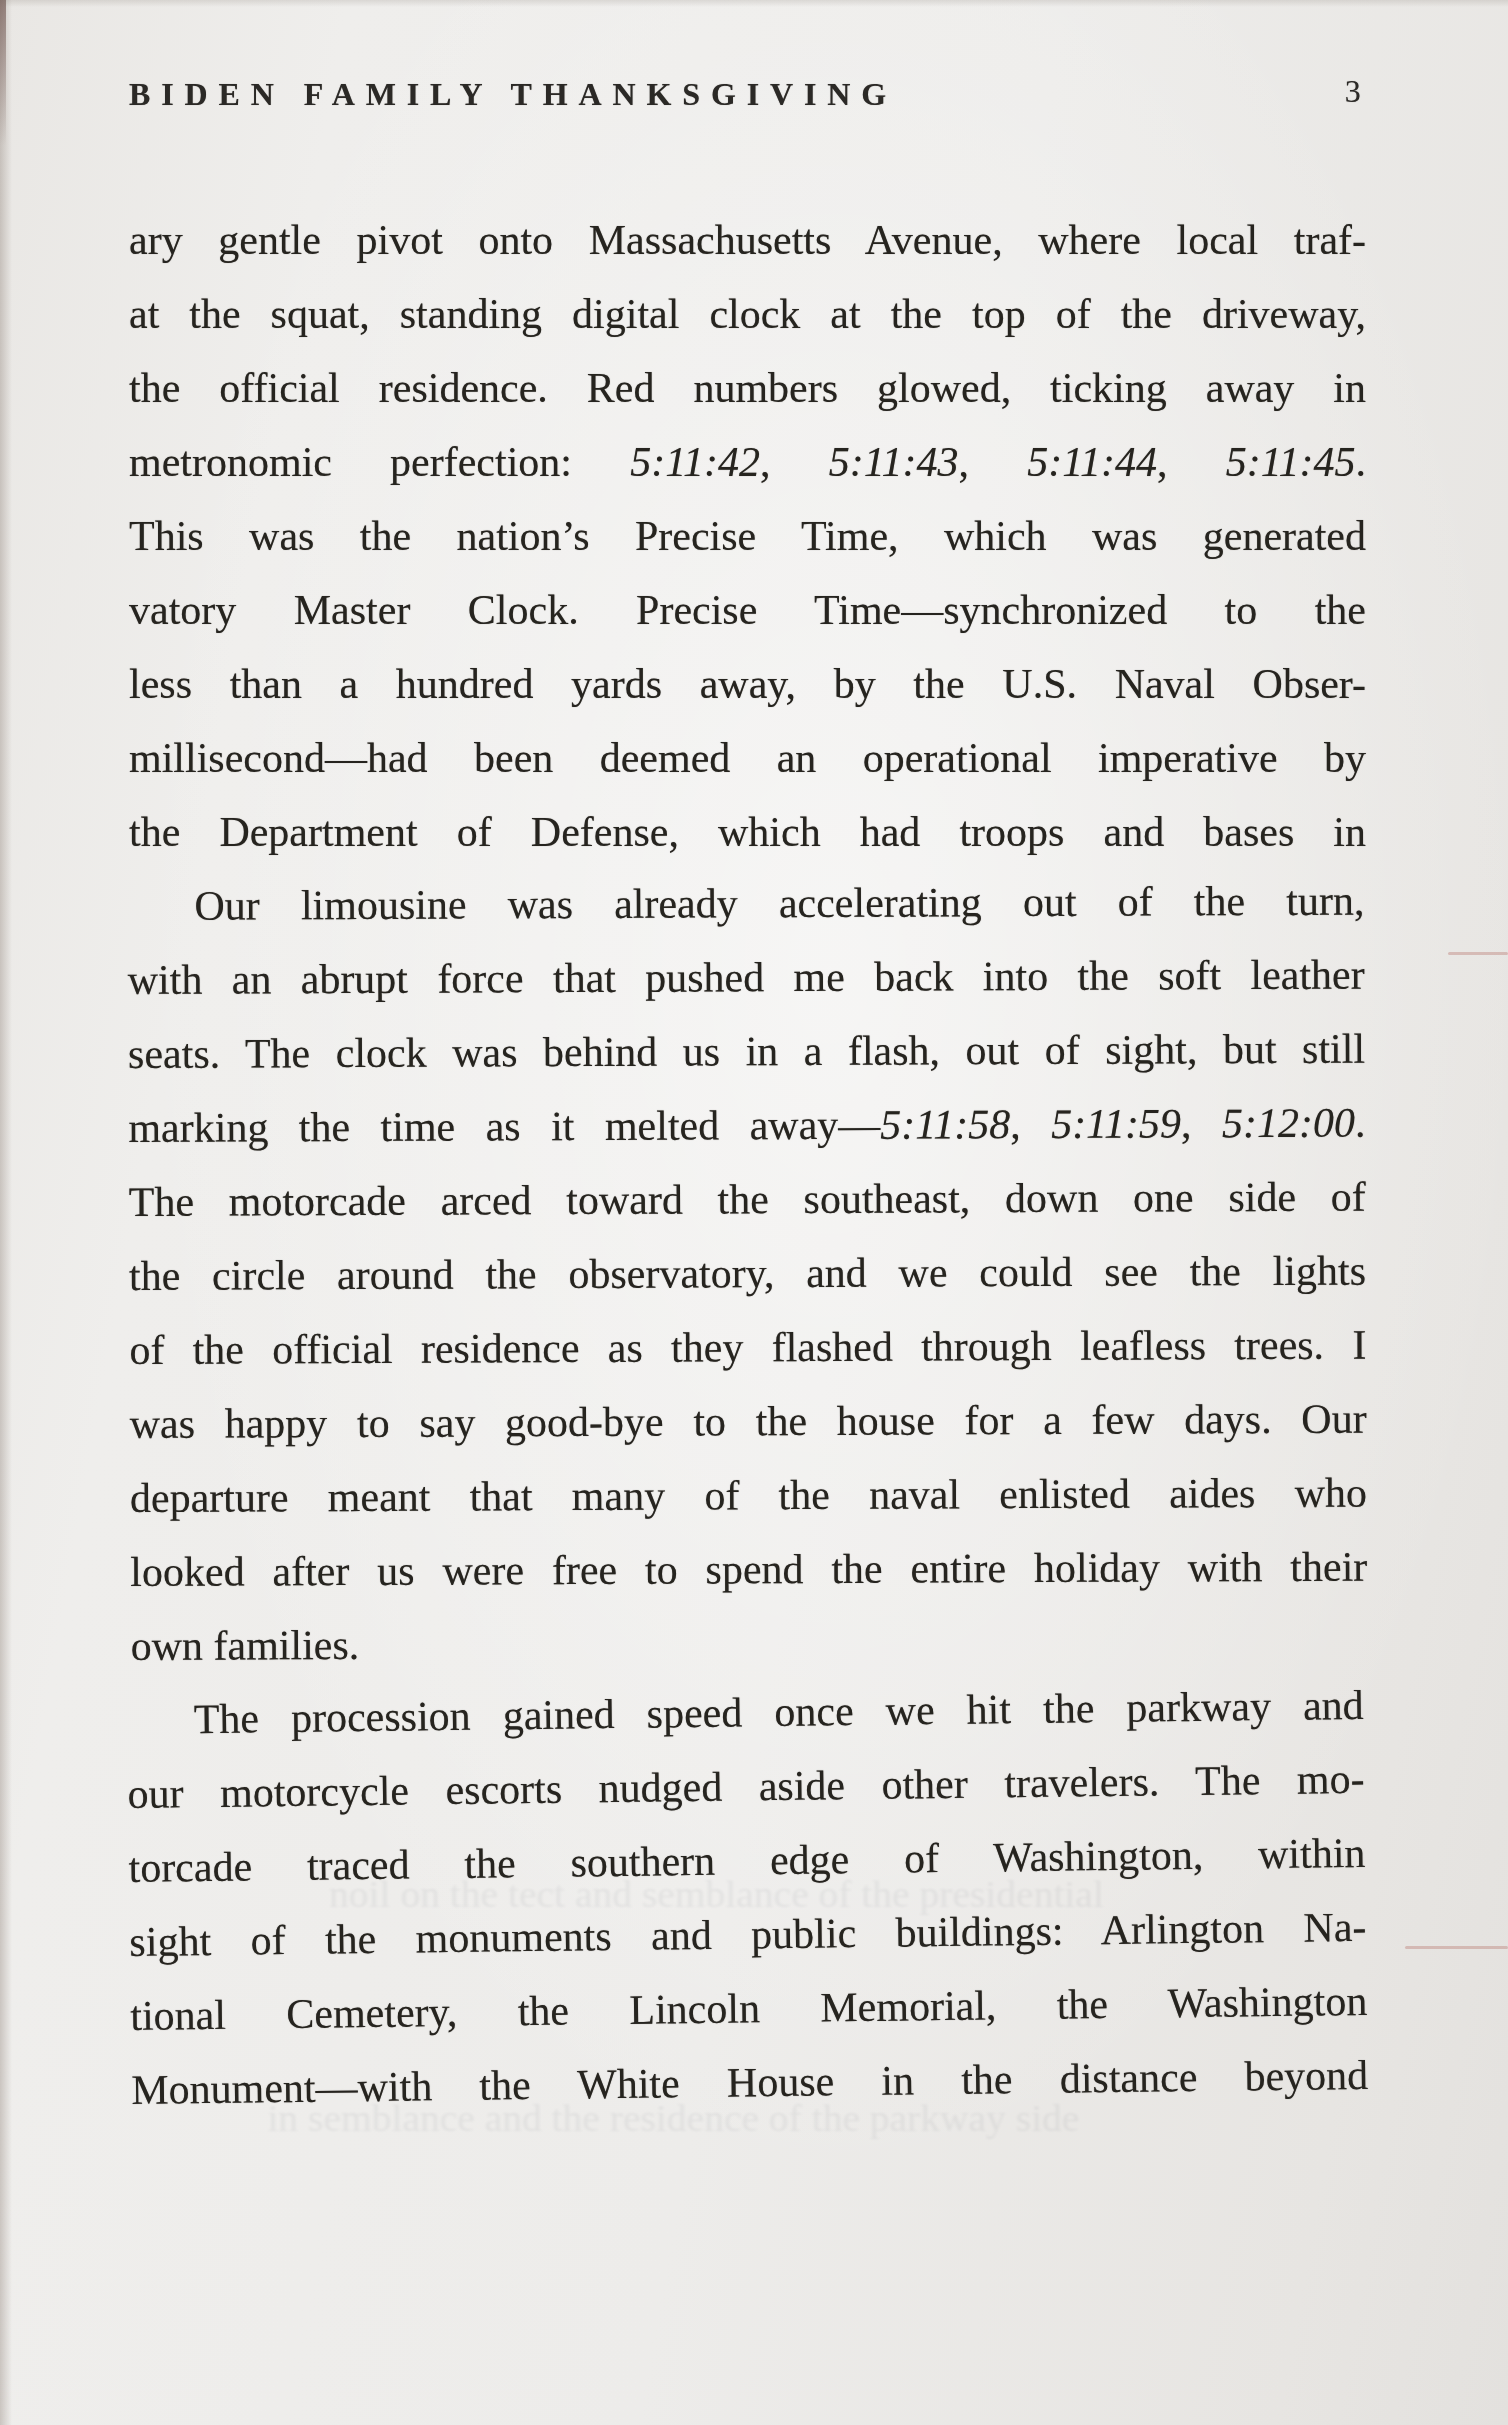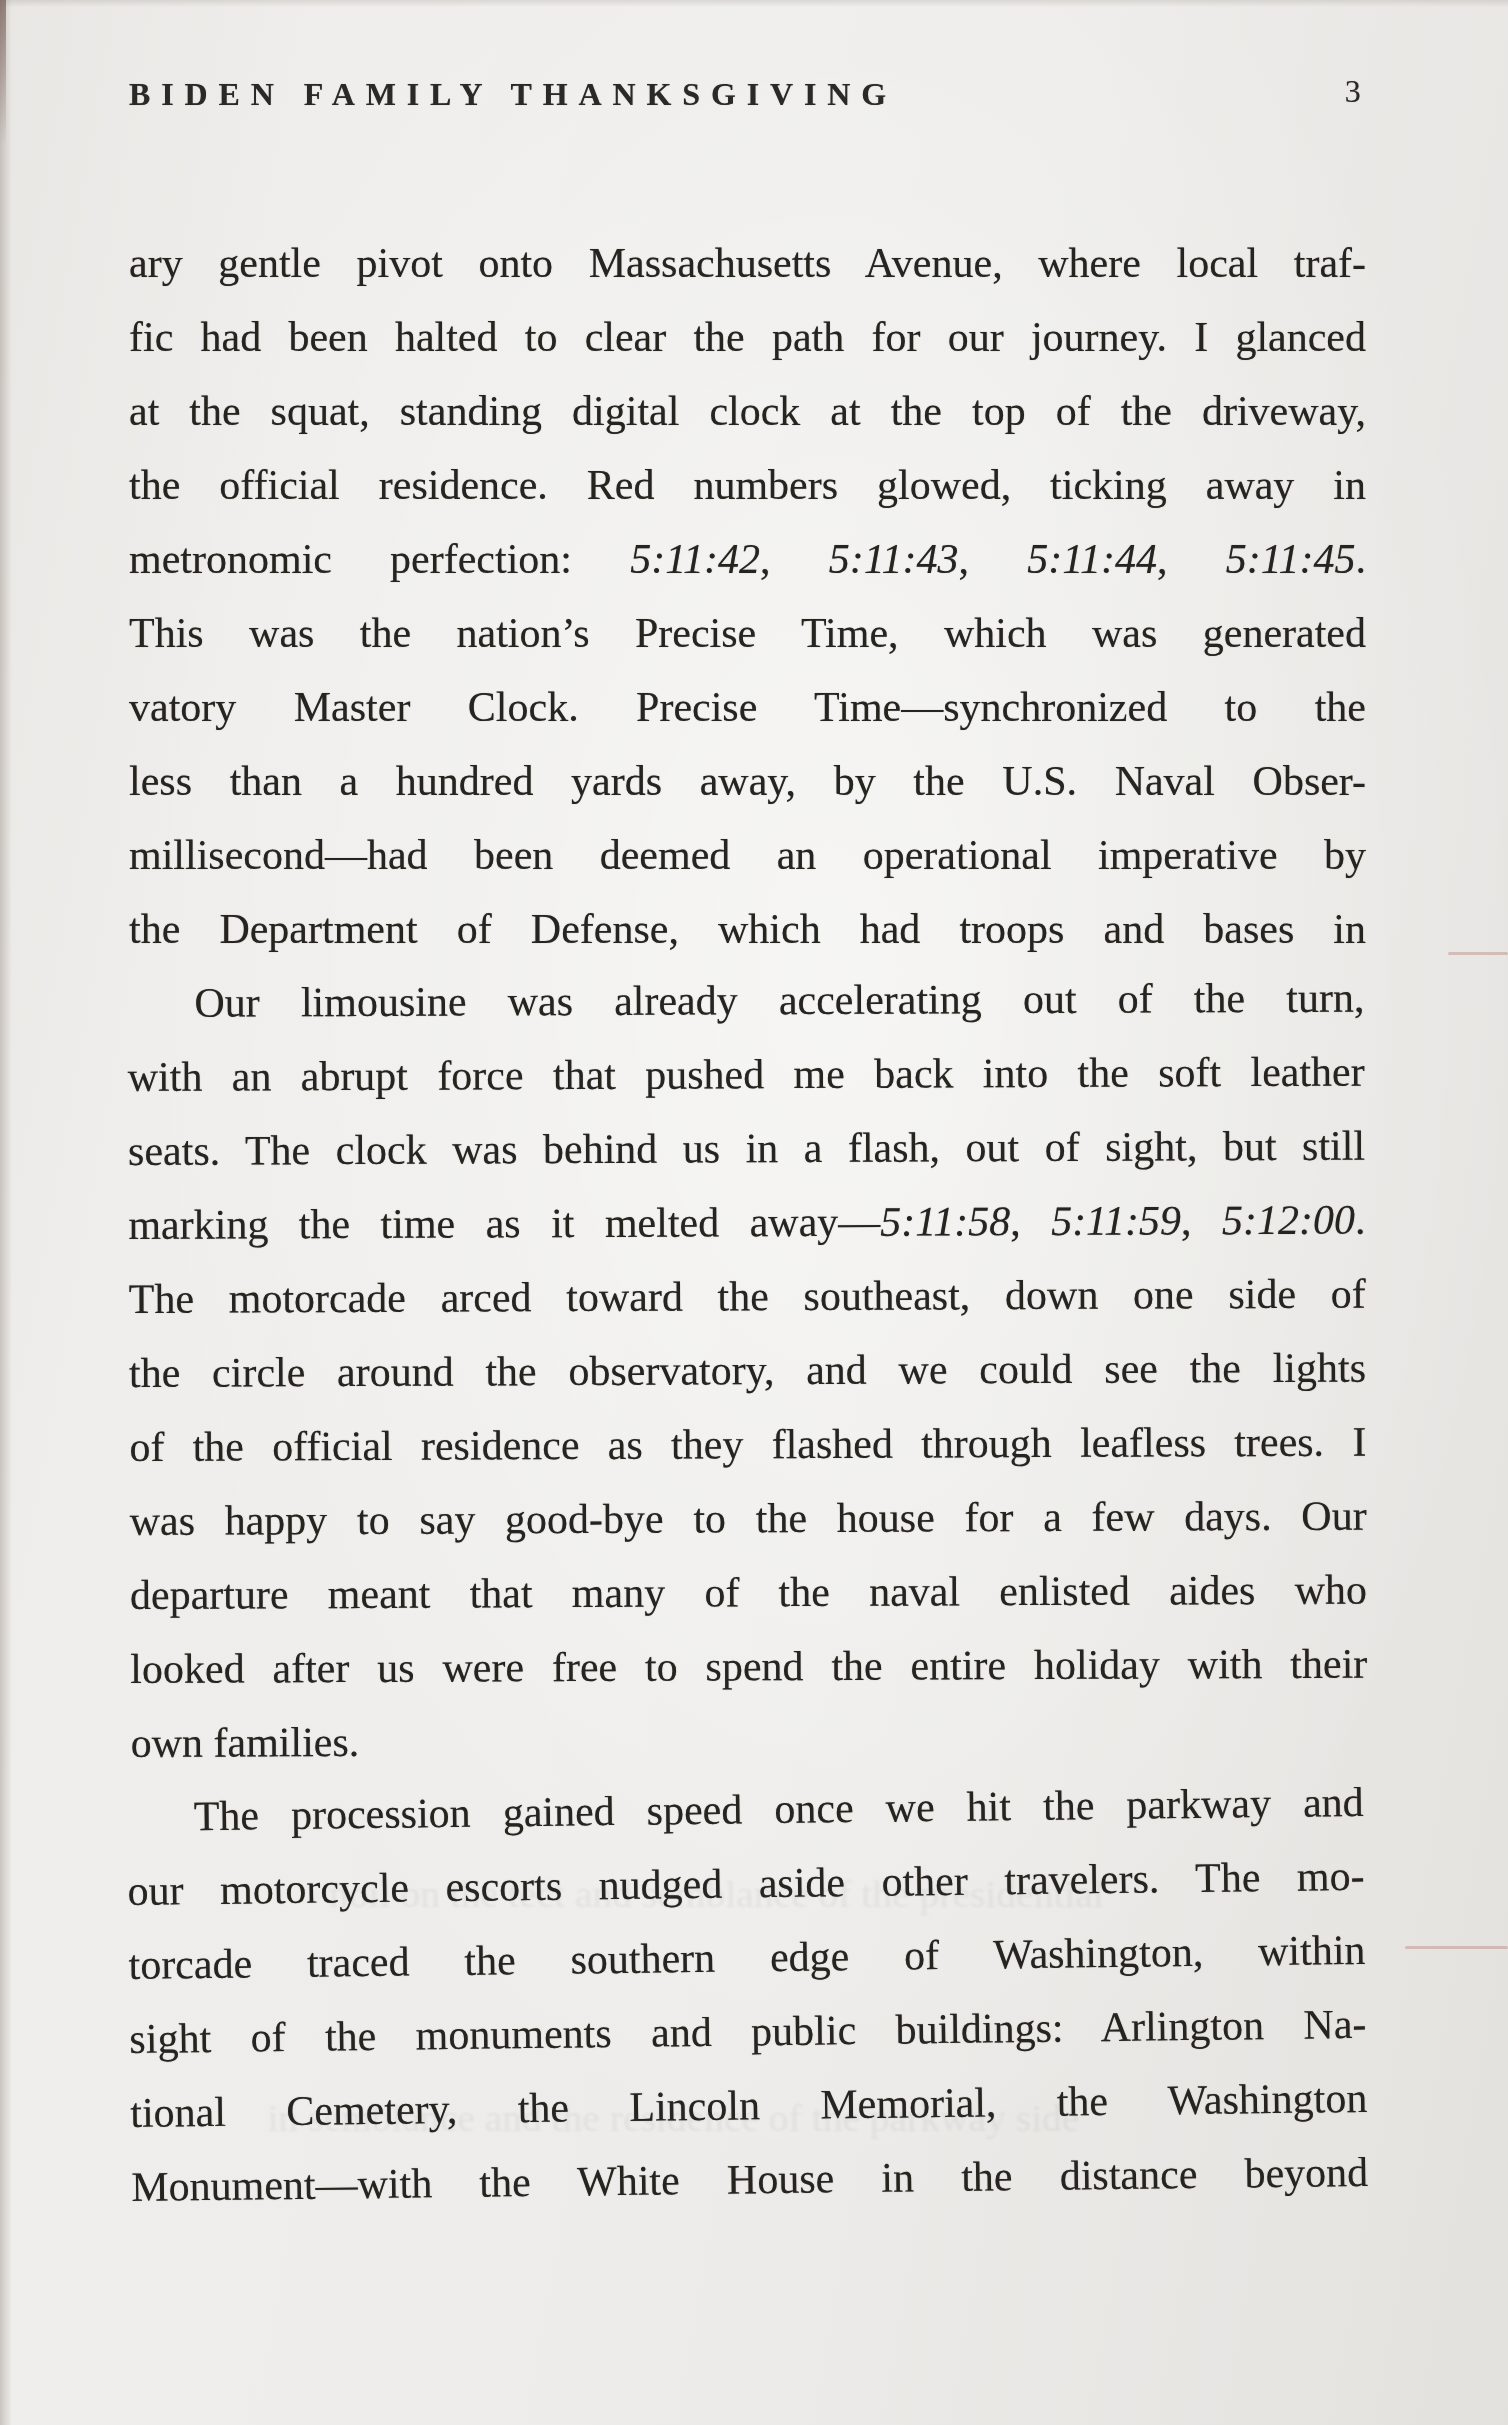--- a/index.html
+++ b/index.html
@@ -37,21 +37,21 @@
     letter-spacing:0.34em;
     color:#2b2926;
     text-shadow:0 0 0.9px rgba(40,35,30,0.45);
   }
   .page-num {
     position:absolute; right:5.2px; top:-3.4px;
     font-size:32px; font-weight:400; letter-spacing:0;
     color:#2b2926; text-shadow:0 0 0.9px rgba(40,35,30,0.4);
   }
 
-  .body-text { position:absolute; left:129px; top:226px; width:1237px; }
+  .body-text { position:absolute; left:129px; top:203px; width:1237px; }
   .paragraph { transform-origin:0 50%; }
   .paragraph.tilt-a { transform:rotate(-0.25deg); }
   .paragraph.tilt-b { transform:rotate(-0.7deg); }
   .line {
     height:74px; line-height:74px;
     font-size:42px;
     text-align:justify; text-align-last:justify;
     white-space:normal;
     text-shadow:0 0 0.9px rgba(35,30,25,0.5);
   }
@@ -80,21 +80,20 @@
   <div class="hairline h2"></div>
 
   <div class="header-row">
     <div class="running-head">BIDEN FAMILY THANKSGIVING</div>
     <div class="page-num">3</div>
   </div>
 
   <div class="body-text">
       <div class="paragraph ">
         <div class="line">ary gentle pivot onto Massachusetts Avenue, where local traf-</div>
-        <div class="line">fic had been halted to clear the path for our journey. I glanced</div>
         <div class="line">at the squat, standing digital clock at the top of the driveway,</div>
         <div class="line">the official residence. Red numbers glowed, ticking away in</div>
         <div class="line">metronomic perfection: <em>5:11:42</em>, <em>5:11:43</em>, <em>5:11:44</em>, <em>5:11:45</em>.</div>
         <div class="line">This was the nation’s Precise Time, which was generated</div>
         <div class="line">vatory Master Clock. Precise Time—synchronized to the</div>
         <div class="line">less than a hundred yards away, by the U.S. Naval Obser-</div>
         <div class="line">millisecond—had been deemed an operational imperative by</div>
         <div class="line">the Department of Defense, which had troops and bases in</div>
       </div>
       <div class="paragraph tilt-a">

